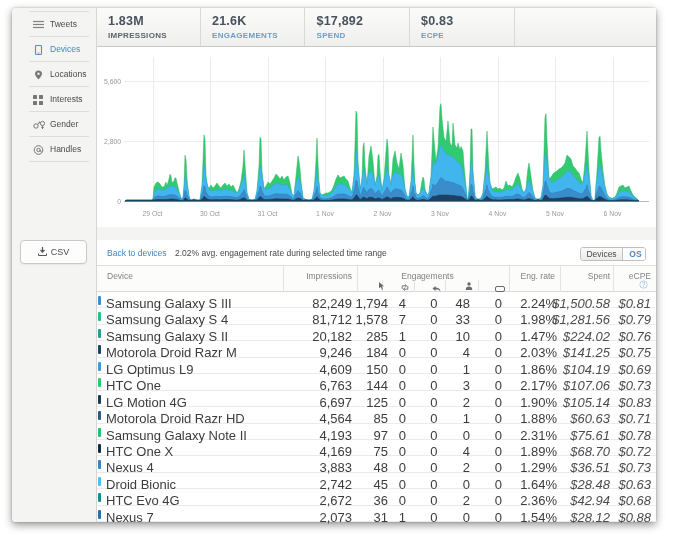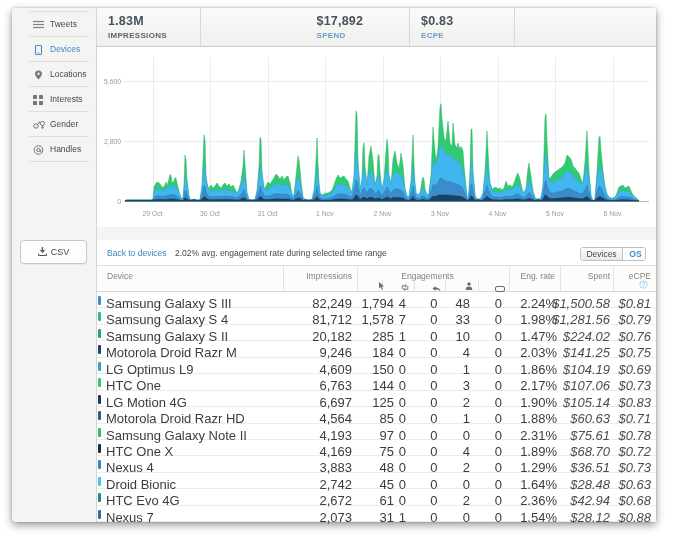--- a/index.html
+++ b/index.html
@@ -35,21 +35,21 @@
 .hdr{position:absolute;left:0;top:26px;width:559px;height:26px;border-bottom:1px solid #d9d9d8;background:#fcfcfb;font-size:8.5px;color:#828286}
 .hd{position:absolute;top:5px}
 .hr{text-align:right}
 .hborder{position:absolute;background:#e3e3e2;width:1px}
 .rows{position:absolute;left:0;top:52px;width:559px}
 .row{position:relative;height:16.45px;border-bottom:1px solid #ebebea;font-size:13px;color:#3c3c3e}
 .mk{position:absolute;left:1px;top:4px;width:3px;height:9px;border-radius:1px}
 .dn{position:absolute;left:9px;top:4px}
 .num{position:absolute;top:4px;text-align:right}
 .it{font-style:italic;color:#4c4c50}
-.r1{right:304px}.r2{right:262px}.r3{right:250px}.r4{right:218.5px}.r5{right:186px}.r6{right:154px}
+.r1{right:304px}.r2{right:268px}.r3{right:250px}.r4{right:218.5px}.r5{right:186px}.r6{right:154px}
 .r7{right:99px}.r8{right:46px}.r9{right:5px}
 </style>
 </head>
 <body>
 <div class="win">
  <div class="side">
   <div class="menu">
    <div class="mi"><svg width="11" height="9">
             <g stroke="#828282" stroke-width="1.2">
               <line x1="0" y1="1.5" x2="11" y2="1.5"></line>
@@ -91,20 +91,24 @@
           <path d="M4.5 0 L4.5 4.5 M2.5 3 L4.5 5.2 L6.5 3" stroke="#555" stroke-width="1.2" fill="none"></path>
           <path d="M0.5 6.5 L0.5 8.5 L8.5 8.5 L8.5 6.5" stroke="#555" stroke-width="1" fill="none"></path>
         </svg>CSV</div>
  </div>
  <div class="main">
   <div class="stats">
    <div class="cell sel" style="left:0">
           <div class="cv">1.83M</div>
           <div class="cl">IMPRESSIONS</div>
         </div>
+   <div class="cell" style="left:104px">
+          <div class="cv">21.6K</div>
+          <div class="cl">ENGAGEMENTS</div>
+        </div>
    <div class="cell" style="left:208.5px">
           <div class="cv">$17,892</div>
           <div class="cl">SPEND</div>
         </div>
    <div class="cell" style="left:313px;width:104.5px">
           <div class="cv">$0.83</div>
           <div class="cl">ECPE</div>
         </div>
   </div>
   <div class="chart">
@@ -339,21 +343,21 @@
             <span class="num r5" style="width:30px">0</span>
             <span class="num r6" style="width:30px">0</span>
             <span class="num r7" style="width:50px">1.64%</span>
             <span class="num r8 it" style="width:60px">$28.48</span>
             <span class="num r9 it" style="width:40px">$0.63</span>
           </div>
     <div class="row">
             <span class="mk" style="background:#1b8c96"></span>
             <span class="dn">HTC Evo 4G</span>
             <span class="num r1" style="width:70px">2,672</span>
-            <span class="num r2" style="width:40px">61</span>
+            <span class="num r2" style="width:40px">36</span>
             <span class="num r3" style="width:30px">0</span>
             <span class="num r4" style="width:30px">0</span>
             <span class="num r5" style="width:30px">2</span>
             <span class="num r6" style="width:30px">0</span>
             <span class="num r7" style="width:50px">2.36%</span>
             <span class="num r8 it" style="width:60px">$42.94</span>
             <span class="num r9 it" style="width:40px">$0.68</span>
           </div>
     <div class="row">
             <span class="mk" style="background:#2d6da3"></span>

